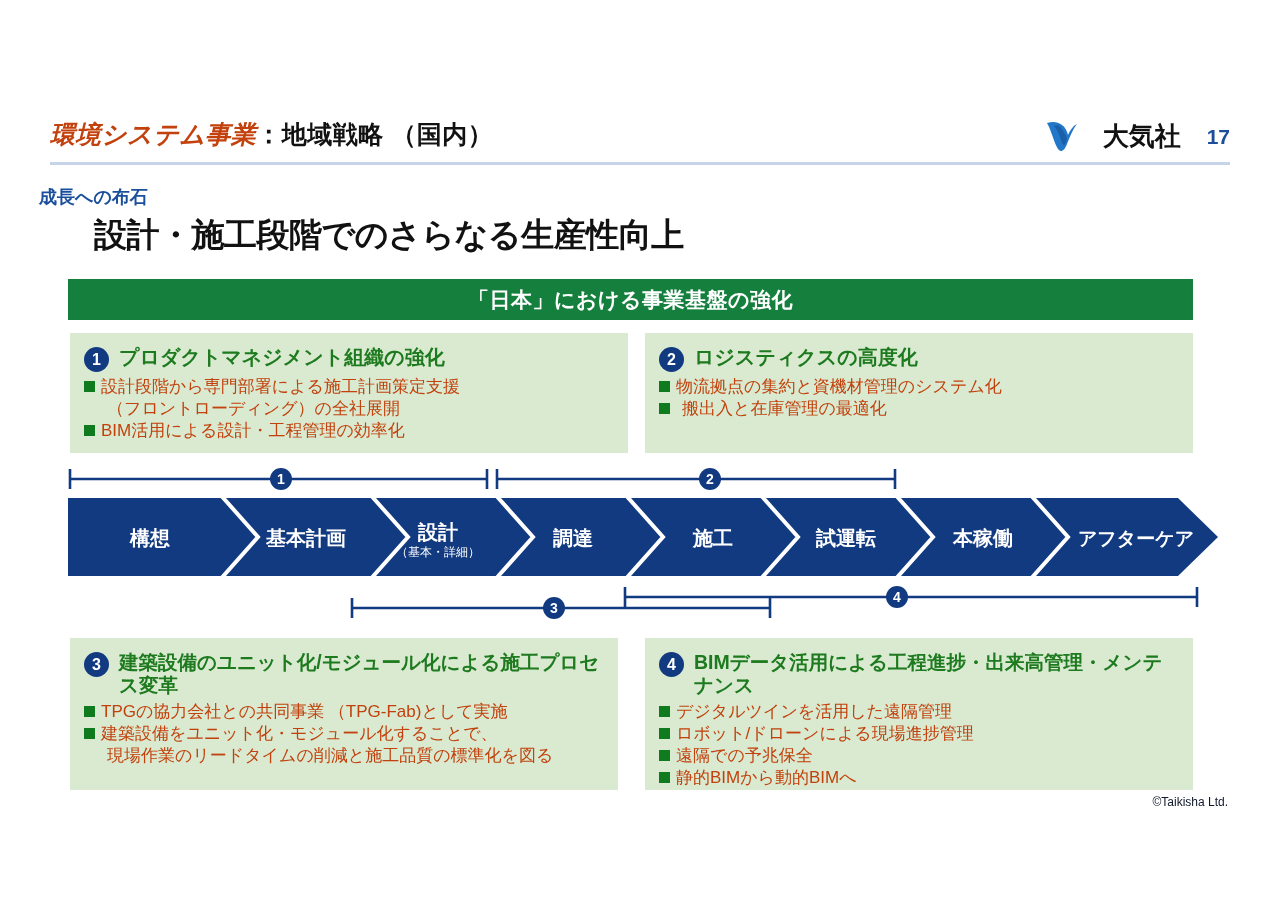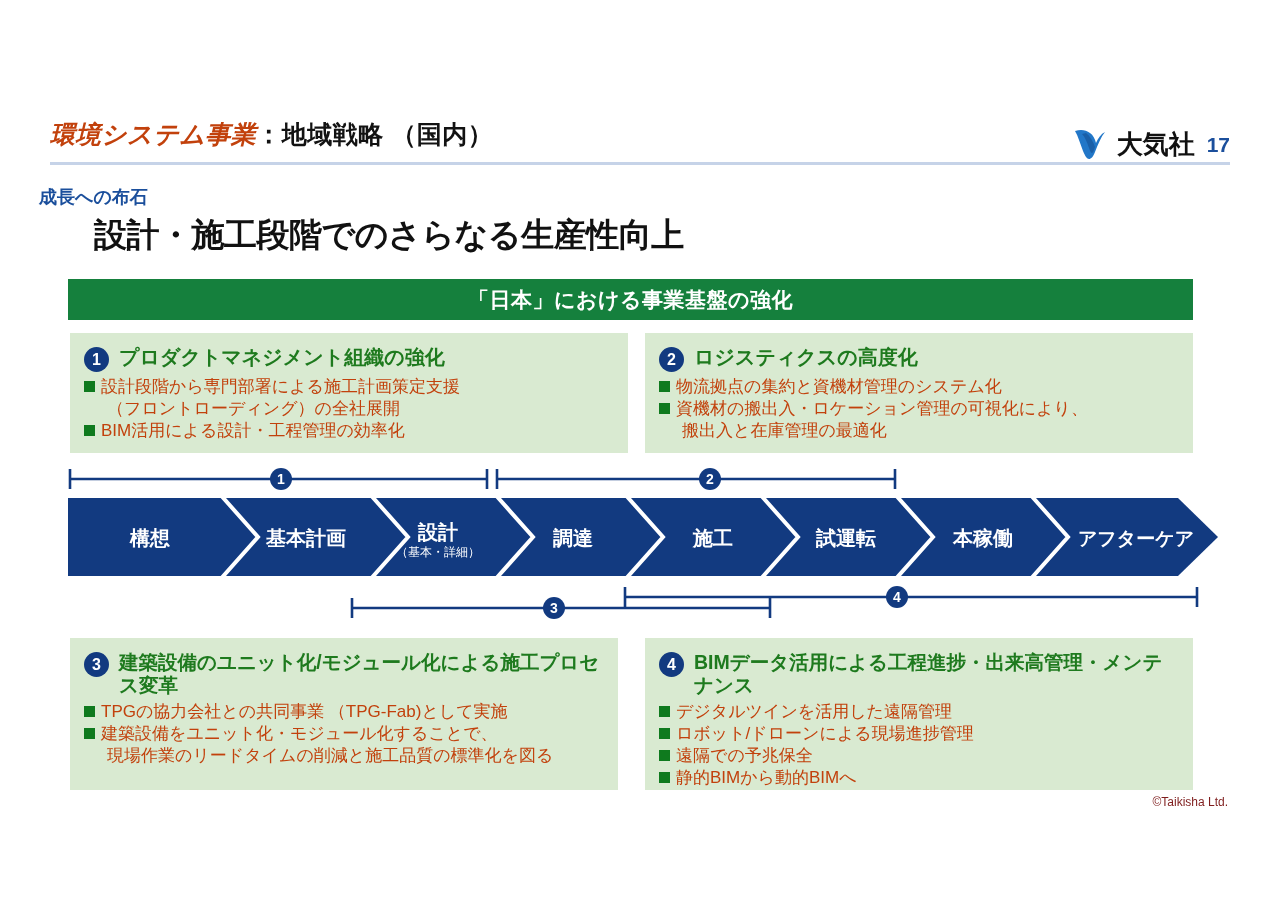--- a/index.html
+++ b/index.html
@@ -22,22 +22,22 @@
     font-size: 25px;
     font-weight: bold;
     letter-spacing: 0.5px;
     white-space: nowrap;
     position: absolute; left: 0; top: 0;
   }
   #header-title .seg-blue { color: #c2410c; font-style: italic; }
   #header-title .seg-dark { color: #121212; }
 
   #brand-block {
-    position: absolute; right: 0; top: 10px;
-    display: flex; align-items: center; gap: 10px; justify-content: center;
+    position: absolute; right: 0; top: 2px;
+    display: flex; align-items: center; gap: 24px; justify-content: center;
   }
   #logo-mark { width: 34px; height: 32px; display: block; }
   #logo-text {
     font-size: 26px; font-weight: bold; color: #111111;
     letter-spacing: 0px; line-height: 1;
   }
   #page-number {
     font-size: 21px; font-weight: bold; color: #1b4f9c;
     line-height: 1; margin-left: 2px;
   }
@@ -147,21 +147,21 @@
   .br-cap  { stroke: #123a80; stroke-width: 2.6; }
   .br-badge-circle { fill: #123a80; }
   .br-badge-text {
     fill: #ffffff; font-family: "Liberation Sans","DejaVu Sans",sans-serif;
     font-size: 14px; font-weight: bold; text-anchor: middle;
   }
 
   
   #copyright {
     position: absolute; right: 52px; top: 795px;
-    font-size: 12px; color: #7f1d1d;
+    font-size: 12px; color: #0f172a;
     font-family: "Liberation Sans","DejaVu Sans",sans-serif;
   }
 </style>
 </head>
 <body>
 
 <div id="slide-header">
   <div id="header-title">
     <span class="seg-blue">環境システム事業</span><span class="seg-dark">：地域戦略 （国内）</span>
   </div>
@@ -203,21 +203,20 @@
 <div class="info-box" id="info-box-2">
   <div class="box-head">
     <div class="num-badge">2</div>
     <div class="box-title">ロジスティクスの高度化</div>
   </div>
   <ul class="bullet-list">
     <li>
       <span>物流拠点の集約と資機材管理のシステム化</span>
     </li>
     <li>
-      <span>資機材の搬出入・ロケーション管理の可視化により、</span>
       <span class="cont">搬出入と在庫管理の最適化</span>
     </li>
   </ul>
 </div>
 
 <div id="process-bar">
   <svg width="1150" height="78" viewBox="0 0 1150 78">
     <defs>
       <clipPath id="barclip">
         <path d="M0,0 H1110 L1150,39 L1110,78 H0 Z"></path>

